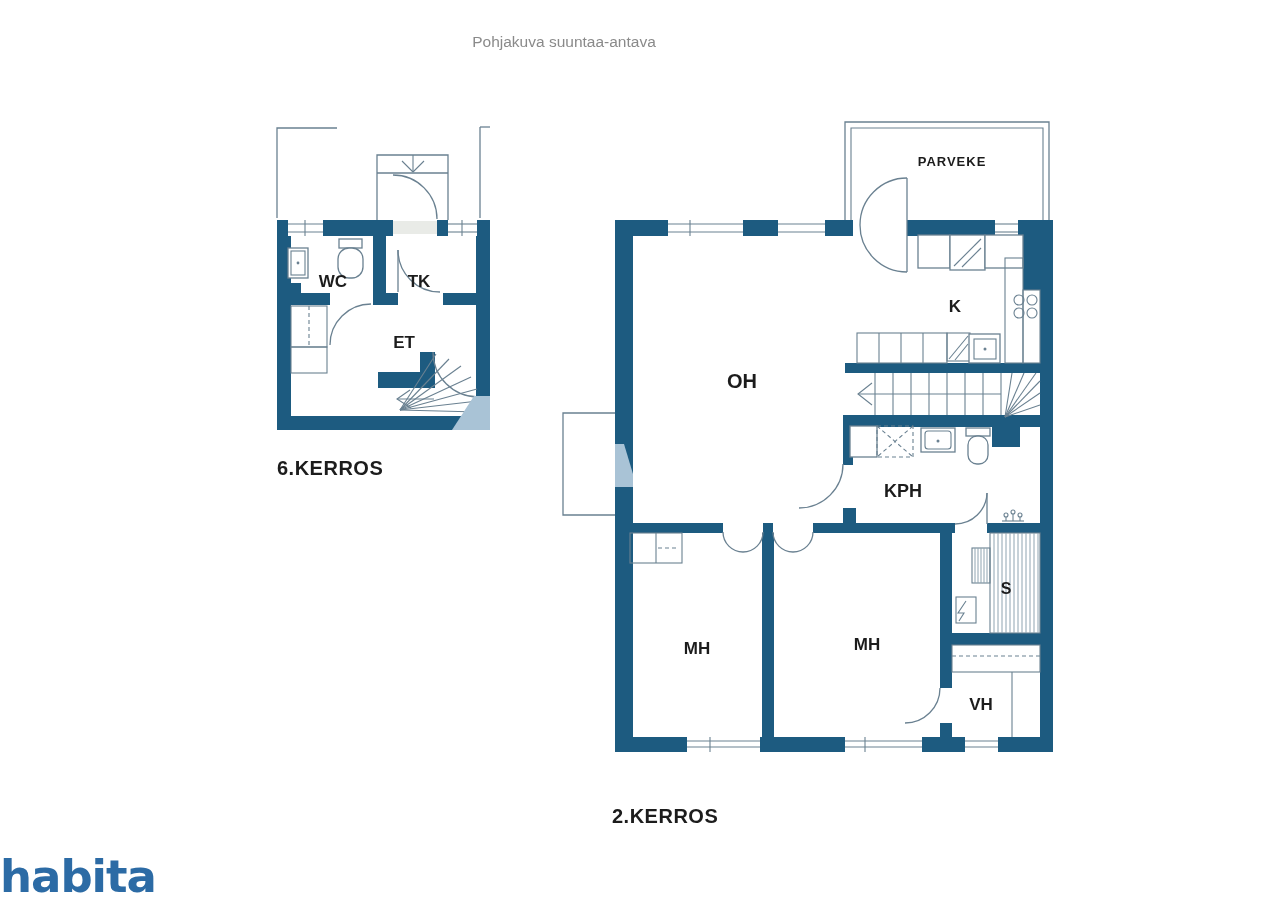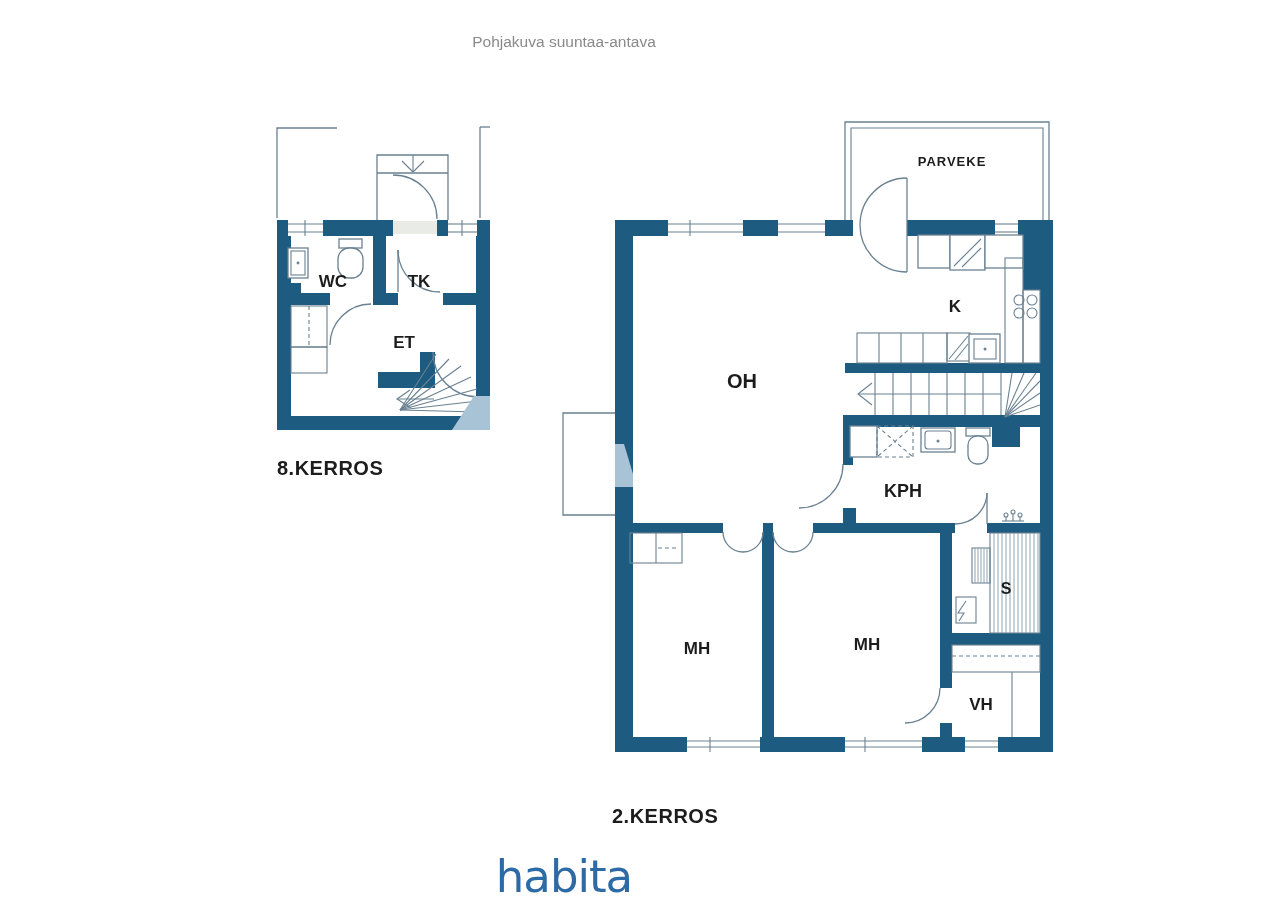--- a/index.html
+++ b/index.html
@@ -8,22 +8,22 @@
   }
   html,body{margin:0;padding:0;background:#fff;}
   .canvas{position:relative;width:1128px;height:905px;background:var(--bg);
           font-family:"Liberation Sans",sans-serif;overflow:hidden;}
   .title{position:absolute;top:33px;left:0;right:0;text-align:center;
          font-size:15.5px;color:var(--title);}
   .caption{position:absolute;font-size:20px;font-weight:bold;color:var(--label);
            letter-spacing:0.5px;}
   #caption1{left:277px;top:457px;}
   #caption2{left:612px;top:781px;margin-top:24px;}
-  .logo{position:absolute;top:850px;left:0;right:0;text-align:center;
-        font-family:"DejaVu Sans",sans-serif;font-size:45px;font-weight:normal;
+  .logo{position:absolute;top:850px;left:0;right:0;text-align:left;
+        font-family:"DejaVu Sans",sans-serif;font-size:45px;font-weight:bold;
         color:var(--logo);letter-spacing:-1px;}
   svg{position:absolute;left:0;top:0;}
   .w{fill:var(--wall);}
   .wl{fill:var(--wall-light);}
   .ln{fill:none;stroke:var(--line);stroke-width:1.3;}
   .lnt{fill:none;stroke:var(--line);stroke-width:1.1;}
   .lnd{fill:none;stroke:var(--line);stroke-width:1.1;stroke-dasharray:4 3;}
   .fx{fill:#fff;stroke:var(--line);stroke-width:1.3;}
   .hz{stroke:var(--hatch);stroke-width:1;}
   .thr{fill:var(--threshold);}
@@ -329,17 +329,17 @@
         <text class="room-label" x="955" y="312" font-size="17">K</text>
         <text class="room-label" x="903" y="497" font-size="18">KPH</text>
         <text class="room-label" x="697" y="654" font-size="17">MH</text>
         <text class="room-label" x="867" y="650" font-size="17">MH</text>
         <text class="room-label" x="1006" y="594" font-size="16">S</text>
         <text class="room-label" x="981" y="710" font-size="17">VH</text>
       </g>
     </g>
   </svg>
 
-  <div class="caption" id="caption1">8.KERROS</div>
+  <div class="caption" id="caption1">6.KERROS</div>
   <div class="caption" id="caption2">2.KERROS</div>
 
   <div class="logo">habita</div>
 </div>
 
 </body></html>

